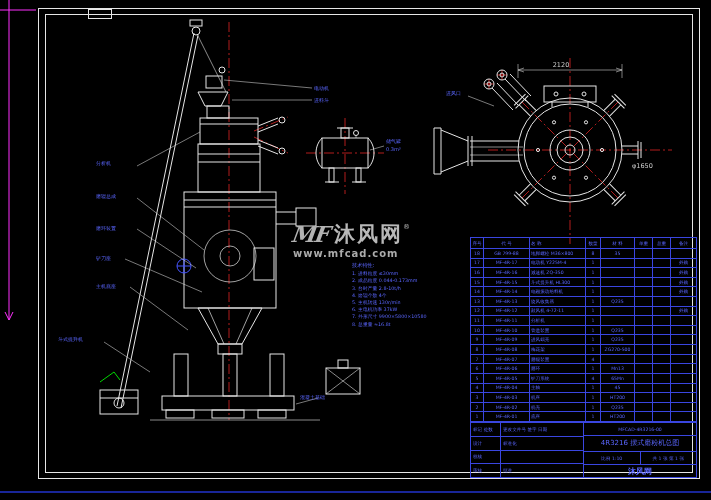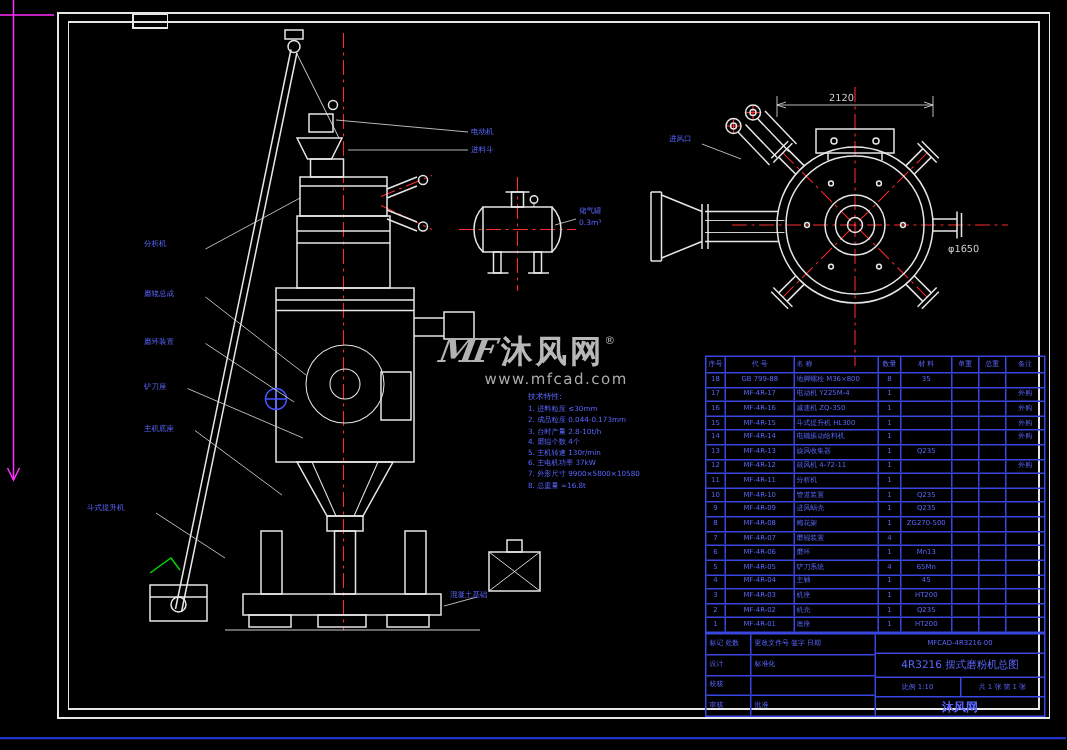--- a/index.html
+++ b/index.html
@@ -9,21 +9,21 @@
 
   .lbl{position:absolute;font-size:5px;line-height:6px;color:#5a66ff;white-space:nowrap;}
 
   
   .wm{position:absolute;left:293px;top:220px;width:160px;color:#9c9c9c;}
   .wm-row{display:flex;align-items:center;}
   .wm-logo{font:italic bold 22px "DejaVu Serif",serif;color:#b2b2b2;letter-spacing:-2px;
            transform:skewX(-10deg);}
   .wm-brand{font-size:21px;font-weight:bold;color:#b8b8b8;margin-left:5px;letter-spacing:2px;}
   .wm-reg{font-size:7px;color:#b8b8b8;align-self:flex-start;margin-top:3px;}
-  .wm-url{font-size:10px;color:#ababab;margin-left:30px;letter-spacing:1px;}
+  .wm-url{font-size:10px;color:#ababab;letter-spacing:1px;font-weight:bold;}
 
   
   .notes{position:absolute;left:352px;top:262px;width:100px;color:#5a66ff;
          font-size:4.8px;line-height:7.2px;}
   .notes .nt{font-size:5.2px;margin-bottom:1px;}
 
   
   .bom{position:absolute;left:470px;top:237px;width:227px;height:185px;
        border:1px solid #3a46e0;box-sizing:border-box;display:flex;flex-direction:column;
        color:#5a66ff;font-size:4.6px;line-height:5px;}

